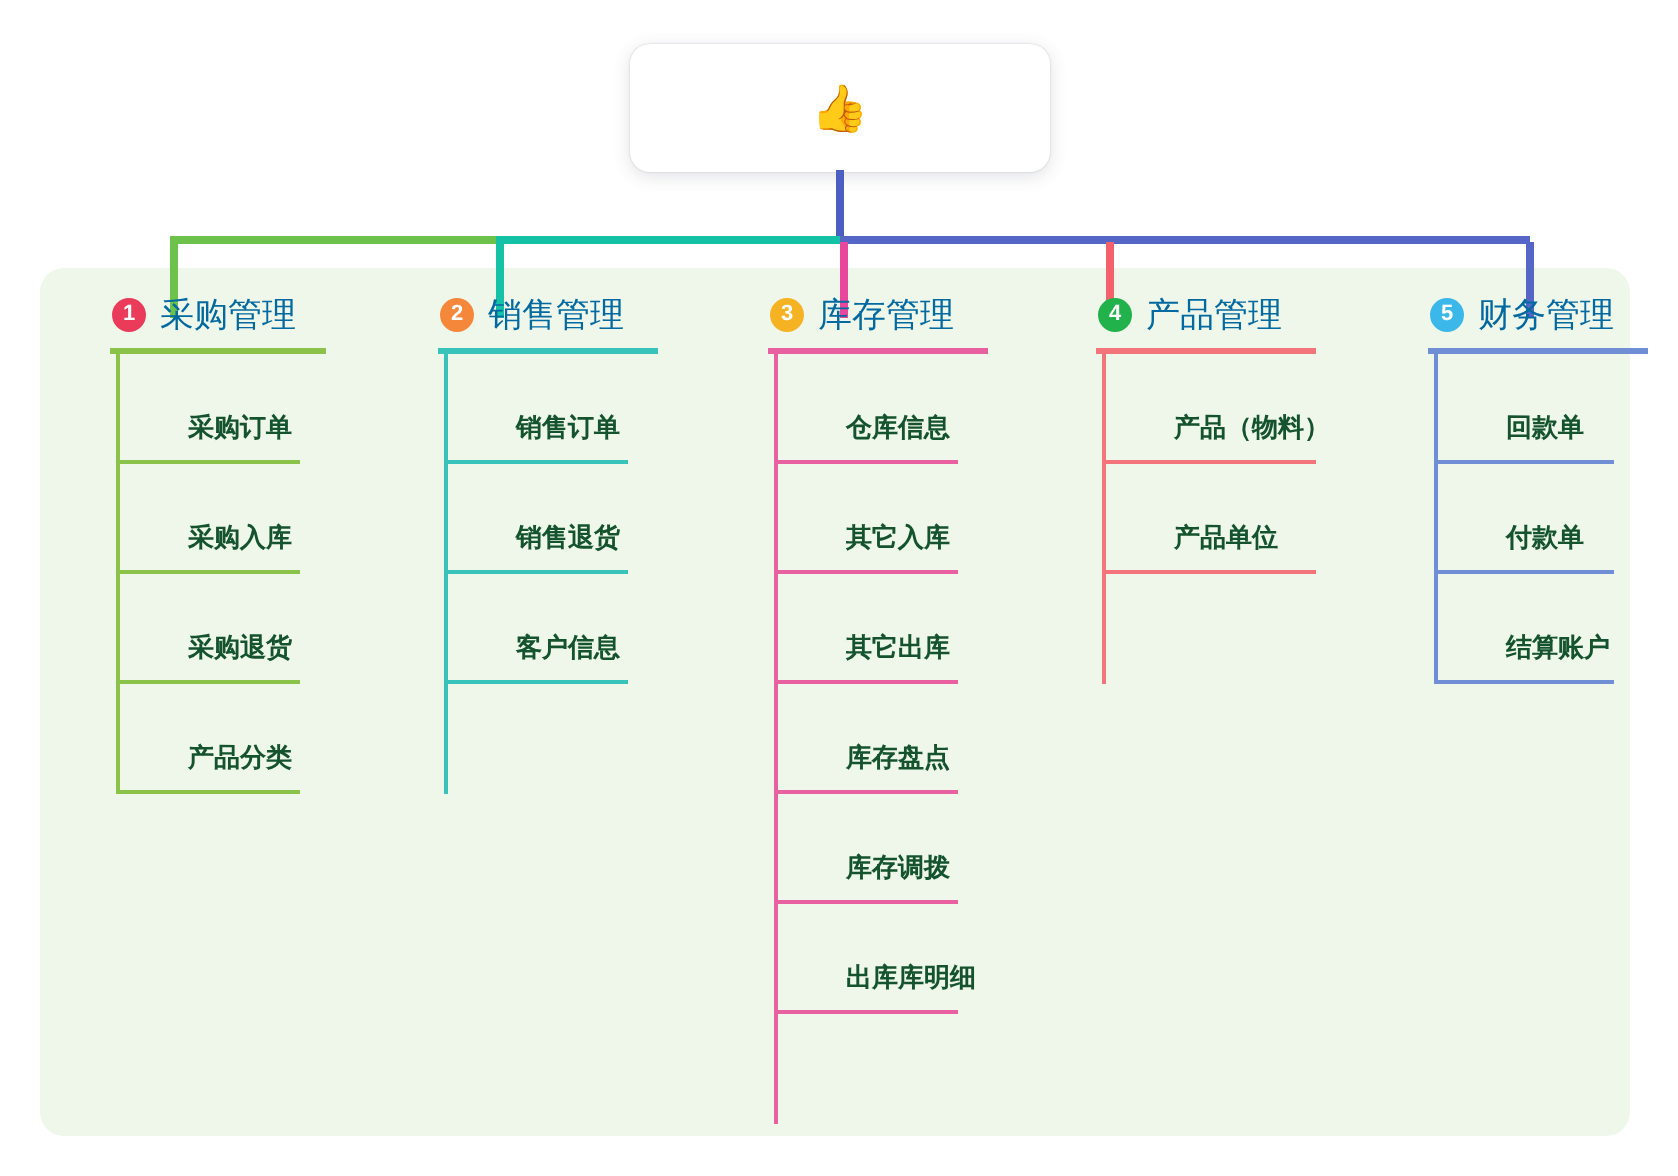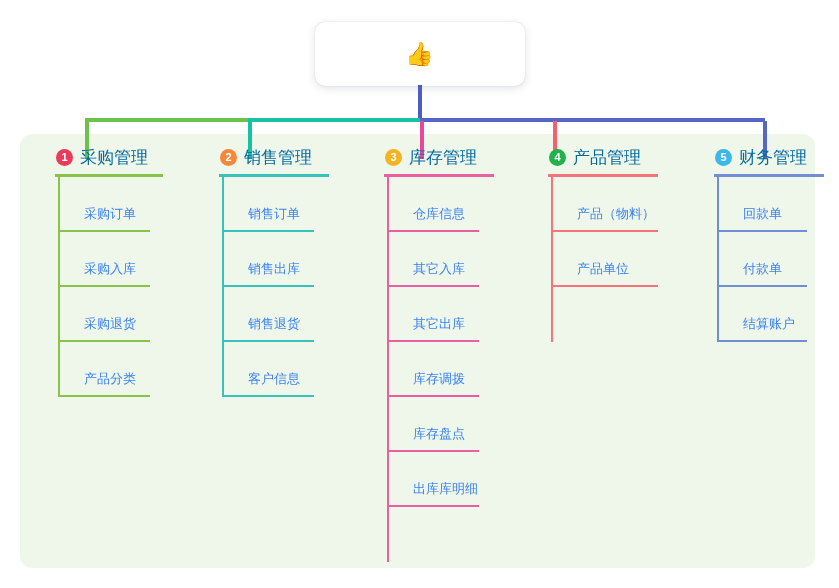--- a/index.html
+++ b/index.html
@@ -121,25 +121,26 @@
     position: relative;
     padding-left: 20px;
   }
   .item {
     position: relative;
     height: 55px;
     box-sizing: border-box;
   }
   .item-label {
     position: absolute;
-    left: 26px;
+    left: 36px;
     bottom: 9px;
     font-size: 13px;
-    color: #3b82f6;
+    color: #14532d;
     white-space: nowrap;
+    font-weight: bold;
   }
   .item-rule {
     position: absolute;
     left: 2px;
     bottom: 0;
     height: 2px;
   }
 </style>
 </head>
 <body>
@@ -198,24 +199,20 @@
           <span class="col-title">销售管理</span>
         </div>
         <div class="head-rule" style="width: 110px; background: rgb(56, 195, 186);"></div>
         <div class="items">
           <div class="trunk" style="background: rgb(56, 195, 186); top: 0px; height: 220px;"></div>
           <div class="item">
             <span class="item-label">销售订单</span>
             <div class="item-rule" style="width: 90px; background: rgb(56, 195, 186);"></div>
           </div>
           <div class="item">
-            <span class="item-label">销售出库</span>
-            <div class="item-rule" style="width: 90px; background: rgb(56, 195, 186);"></div>
-          </div>
-          <div class="item">
             <span class="item-label">销售退货</span>
             <div class="item-rule" style="width: 90px; background: rgb(56, 195, 186);"></div>
           </div>
           <div class="item">
             <span class="item-label">客户信息</span>
             <div class="item-rule" style="width: 90px; background: rgb(56, 195, 186);"></div>
           </div>
         </div>
       </div>
       <div class="col" style="left: 367px;">
@@ -232,25 +229,25 @@
           </div>
           <div class="item">
             <span class="item-label">其它入库</span>
             <div class="item-rule" style="width: 90px; background: rgb(232, 96, 159);"></div>
           </div>
           <div class="item">
             <span class="item-label">其它出库</span>
             <div class="item-rule" style="width: 90px; background: rgb(232, 96, 159);"></div>
           </div>
           <div class="item">
+            <span class="item-label">库存盘点</span>
+            <div class="item-rule" style="width: 90px; background: rgb(232, 96, 159);"></div>
+          </div>
+          <div class="item">
             <span class="item-label">库存调拨</span>
-            <div class="item-rule" style="width: 90px; background: rgb(232, 96, 159);"></div>
-          </div>
-          <div class="item">
-            <span class="item-label">库存盘点</span>
             <div class="item-rule" style="width: 90px; background: rgb(232, 96, 159);"></div>
           </div>
           <div class="item">
             <span class="item-label">出库库明细</span>
             <div class="item-rule" style="width: 90px; background: rgb(232, 96, 159);"></div>
           </div>
         </div>
       </div>
       <div class="col" style="left: 531px;">
         <div class="col-head">

